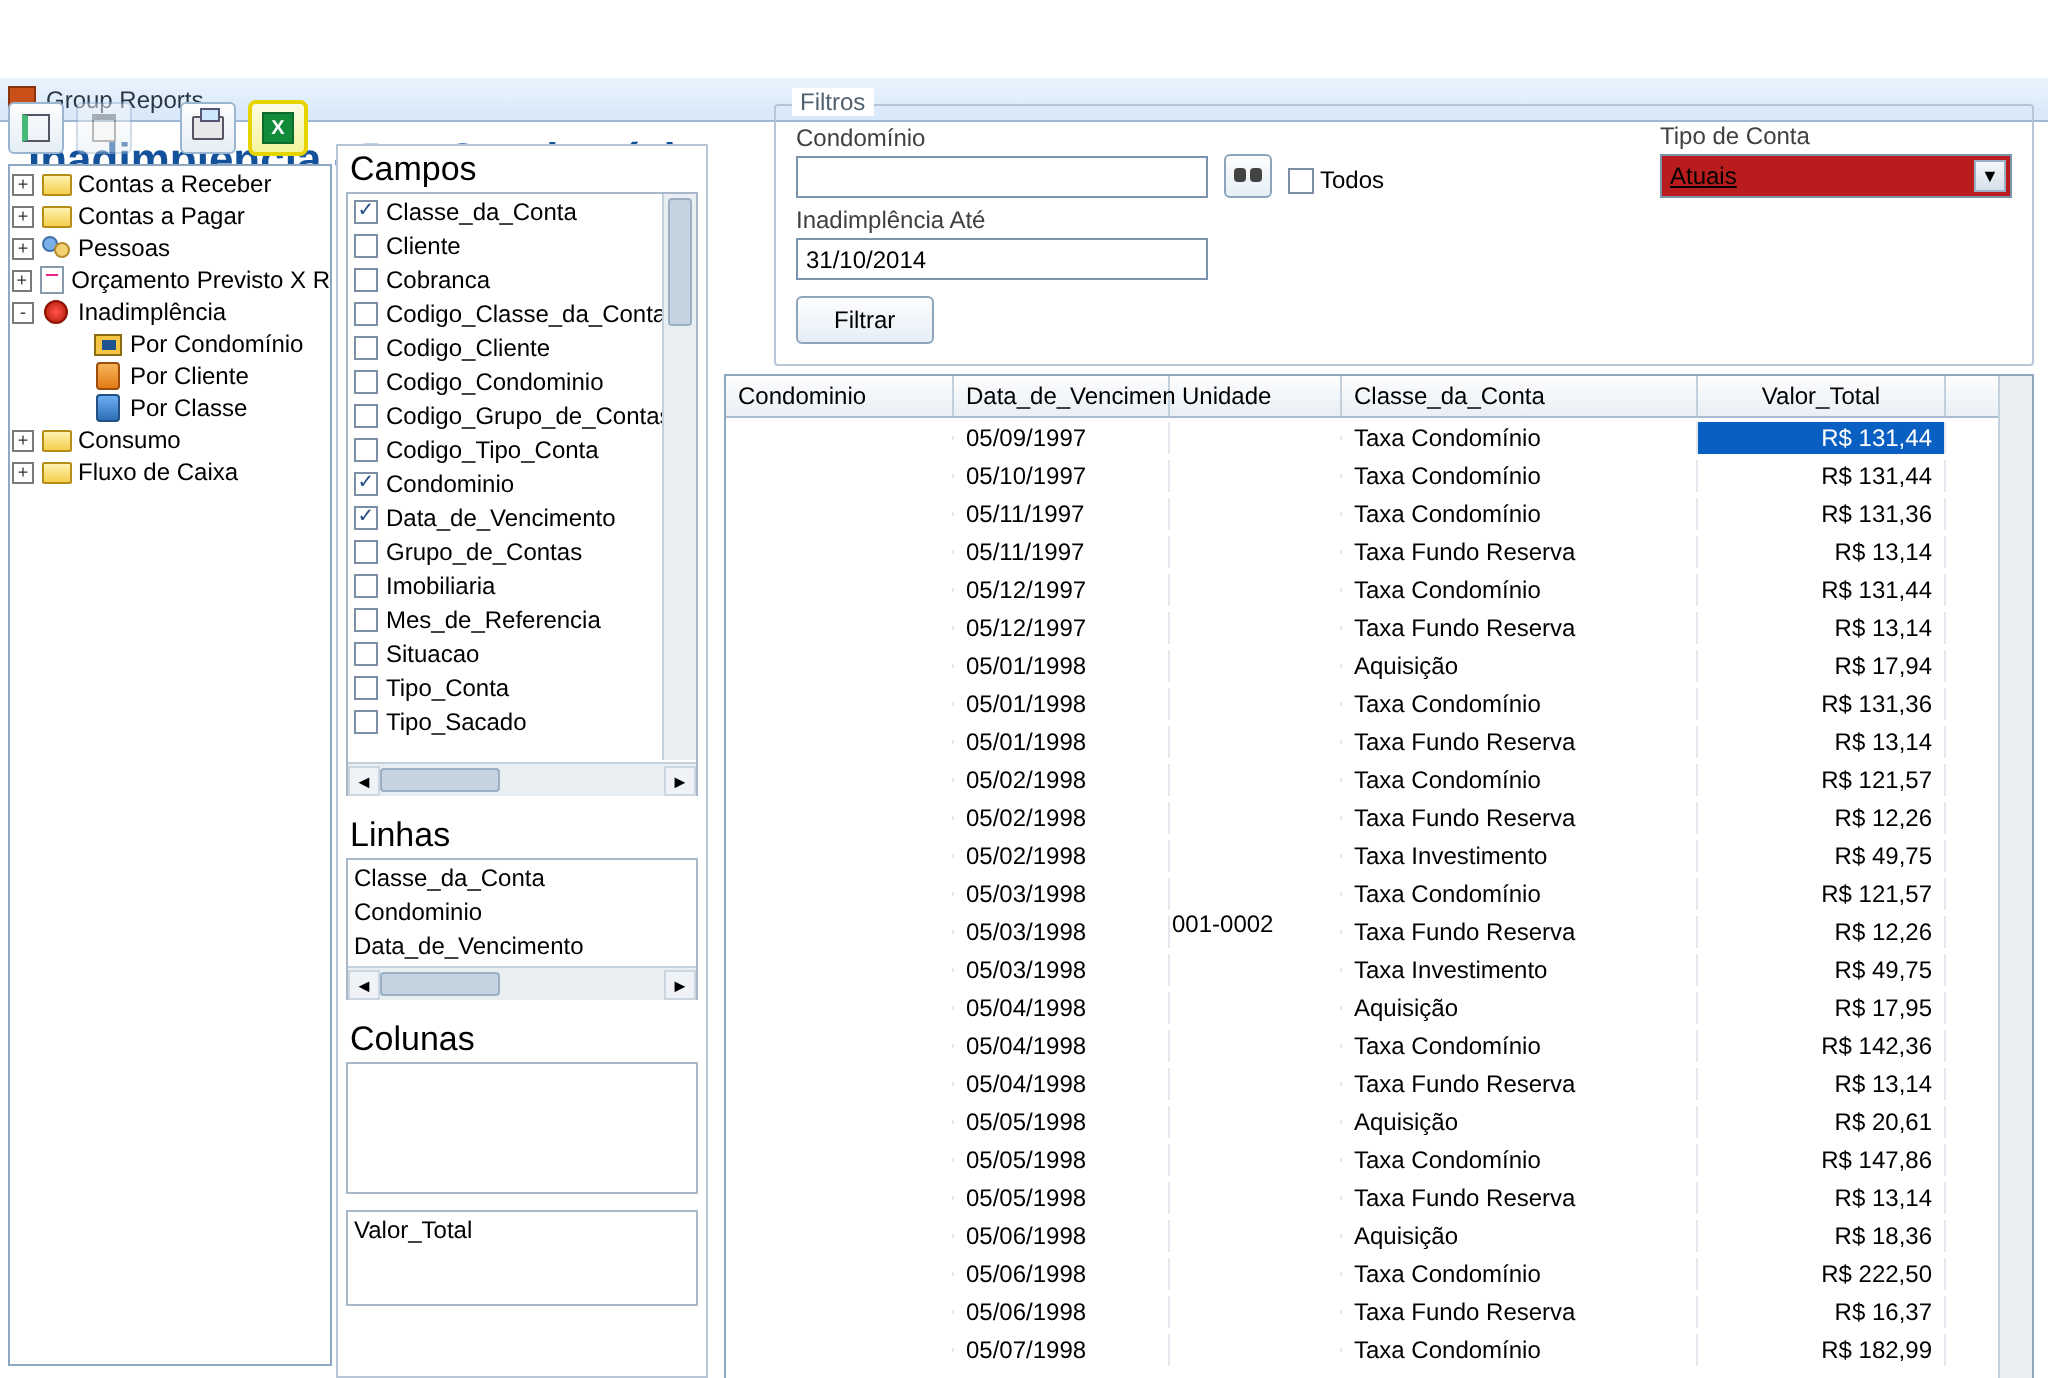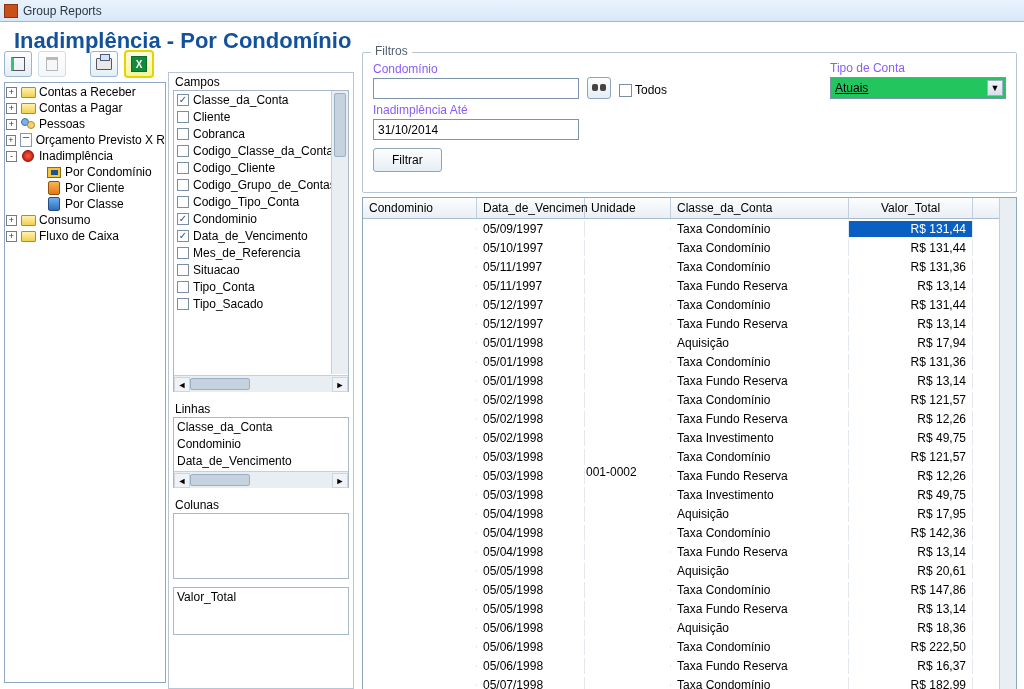--- a/index.html
+++ b/index.html
@@ -1,17 +1,17 @@
 <!DOCTYPE html>
 <html><head>
 <meta charset="utf-8">
 <style>
 * { box-sizing: border-box; font-family: "Segoe UI", Tahoma, sans-serif; font-size: 12px; }
 body { margin: 0; padding: 0; background: #fff; width: 1024px; height: 689px; overflow: hidden; }
-.titlebar { background: linear-gradient(#eaf3fc,#d7e8fa); height: 22px; border-bottom: 1px solid #9db7d4; display: flex; align-items: center; padding: 0 4px; color:#2b3644; font-size: 12px; }
+.titlebar { background: linear-gradient(#eaf3fc,#d7e8fa); height: 22px; border-bottom: 1px solid #9db7d4; display: flex; align-items: center; padding: 0 4px; color:#2b3644; font-size: 12px; margin-top: 39px; }
 .titlebar .tb-icon { width:14px; height:14px; margin-right:5px; background:#c95018; border:1px solid #8a3510; }
 .page-title { font-size: 22px; font-weight: bold; color:#13529b; padding: 6px 14px 2px; }
 .layout { display:flex; position:absolute; top:46px; bottom:0; left:0; right:0; }
 .left-col { width: 168px; padding: 2px 2px 2px 4px; }
 .toolbar-row { display:flex; align-items:center; height:32px; gap:6px; margin-bottom:2px; }
 .tool-btn { width:28px; height:26px; border:1px solid #9ab5cf; border-radius:3px; background:linear-gradient(#fdfdfd,#e5eef6); display:flex; align-items:center; justify-content:center; }
 .tool-btn.sep { margin-right:18px; }
 .tool-btn.disabled { opacity:.45; }
 .btn-excel { width:30px; height:28px; border:2px solid #e6d400; border-radius:4px; background:linear-gradient(#fbfbe6,#f5f59a); display:flex; align-items:center; justify-content:center; }
 .icon-printer { width:16px;height:12px;background:#e8e8e8;border:1px solid #556;border-radius:1px;position:relative; }
@@ -32,46 +32,46 @@
 .ico-doc{width:12px;height:14px;background:#fff;border:1px solid #8899aa;position:relative;}
 .ico-doc::after{content:"";position:absolute;left:2px;right:2px;top:3px;height:1px;background:#e28;}
 .ico-red{width:12px;height:12px;background:radial-gradient(#ff584c,#b31200);border-radius:50%;border:1px solid #8b1100;}
 .ico-pc{width:14px;height:11px;background:#f4c542;border:1px solid #8b6a12;position:relative;}
 .ico-pc::after{content:"";position:absolute;left:3px;top:2px;width:7px;height:5px;background:#1e538f;}
 .ico-person-o{width:12px;height:14px;background:linear-gradient(#f6b45b,#e27a13);border-radius:2px;border:1px solid #9b4f0b;}
 .ico-person-b{width:12px;height:14px;background:linear-gradient(#6faef2,#2c6fb8);border-radius:2px;border:1px solid #234f82;}
 .ico-folder-y{background:linear-gradient(#fff2b0,#f3cf4e);border:1px solid #b58e1a;width:15px;height:11px;border-radius:1px;}
 .mid-col { width:186px; padding-top:26px; }
 .config-panel { border:1px solid #b7c6d6; height:100%; }
-.section-label { font-size:12px; padding:2px 6px 0; background:#fff; }
+.section-label { font-size:17px; padding:2px 6px 0; background:#fff; }
 .listbox { border:1px solid #a9b8c8; margin:1px 4px 8px; position:relative; }
 .listbox .body { overflow:hidden; }
 .lb-row { display:flex; align-items:center; height:17px; padding-left:3px; gap:4px; }
 .lb-chk { width:12px;height:12px;border:1px solid #7a8ea4;background:#fff;display:flex;align-items:center;justify-content:center;font-size:10px;line-height:10px;color:#234e85;}
 .lb-scroll { position:absolute; right:0; top:0; bottom:17px; width:17px; background:#e9eef3; border-left:1px solid #c4d0dc;}
 .lb-scroll .thumb{ position:absolute;left:2px;right:2px;top:2px;height:64px;background:#c5d3e0;border:1px solid #9bb0c4;border-radius:2px;}
 .lb-hscroll { height:17px;border-top:1px solid #c4d0dc;background:#e9eef3;display:flex;align-items:center;position:relative;}
 .lb-hscroll .l,.lb-hscroll .r{width:16px;height:15px;text-align:center;line-height:14px;font-size:9px;background:#eff3f7;border:1px solid #cbd6e0;}
 .lb-hscroll .r{margin-left:auto;}
 .lb-hscroll .track{flex:1;position:relative;height:15px;}
 .lb-hscroll .th{position:absolute;top:1px;height:12px;left:0;width:60px;background:#c5d3e0;border:1px solid #9bb0c4;border-radius:2px;}
 .right-col { flex:1; padding:6px 7px 0 8px; }
-.filter-frame { border:1px solid #b7c6d6; border-radius:2px; padding:8px 10px 20px; position:relative; margin-bottom:4px; }
+.filter-frame { border:1px solid #b7c6d6; border-radius:2px; padding:8px 10px 10px; position:relative; margin-bottom:4px;margin-left:25px; }
 .filter-frame .legend { position:absolute; top:-9px; left:8px; background:#fff; padding:0 4px; color:#516170; }
 .filter-row1 { display:flex; align-items:flex-end; gap:8px; }
 .fg { display:flex; flex-direction:column; }
-.fg label { margin-bottom:2px; color:#8b5cf6; }
+.fg label { margin-bottom:2px; color:#404040; }
 .txt-input { height:21px; border:1px solid #7c93ad; padding:0 4px; background:#fff; }
 .btn-search { width:24px;height:22px;border:1px solid #8ea4bb;border-radius:3px;background:linear-gradient(#fdfdfd,#e5eef6);display:flex;align-items:center;justify-content:center; }
 .icon-binoc{width:14px;height:12px;position:relative;}
 .icon-binoc::before,.icon-binoc::after{content:"";position:absolute;width:6px;height:7px;border-radius:2px;background:#444;top:2px;}
 .icon-binoc::before{left:0;} .icon-binoc::after{right:0;}
 .chkbox { width:13px;height:13px;border:1px solid #7a8ea4;background:#fff; }
 .chkwrap{display:flex;align-items:center;gap:3px;margin-bottom:1px;}
-.combo { height:22px; border:1px solid #7c93ad; background:#22c55e; display:flex; align-items:center; padding:0 4px; position:relative;text-decoration:underline; }
+.combo { height:22px; border:1px solid #7c93ad; background:#b91c1c; display:flex; align-items:center; padding:0 4px; position:relative;text-decoration:underline; }
 .combo .arrow{ position:absolute;right:2px;top:2px;width:16px;height:16px;border:1px solid #9bb0c4;background:linear-gradient(#f3f6f9,#d6e0ea);text-align:center;line-height:14px;font-size:9px;}
 .btn-flat { height:24px; padding:0 18px; border:1px solid #8ea4bb; background:linear-gradient(#fdfdfd,#e5eef6); border-radius:3px; }
 .grid { border:1px solid #8fa6bd; height: calc(100% - 114px); display:flex; flex-direction:column; }
 .gh { display:flex; background:linear-gradient(#fdfdfd,#e9eff5); border-bottom:1px solid #a8bbcf; }
 .gh .col{ border-right:1px solid #c2cfdc; padding:3px 6px; display:flex;align-items:center; }
 .grid-body{ flex:1; overflow:hidden; position:relative; }
 .grow{ display:flex; height:19px;align-items:center; }
 .grow .cell{ border-right:1px solid #e2e8ee; padding:1px 6px; display:flex; align-items:center; }
 .grow .cell.r{ justify-content:flex-end; }
 .val-cell-hi{ background:#0a60c2; color:#fff; }
@@ -205,33 +205,45 @@
             <div class="lb-row">
               <span class="lb-chk"></span>
               <span>Codigo_Classe_da_Conta</span>
             </div>
             <div class="lb-row">
               <span class="lb-chk"></span>
               <span>Codigo_Cliente</span>
             </div>
             <div class="lb-row">
               <span class="lb-chk"></span>
+              <span>Codigo_Condominio</span>
+            </div>
+            <div class="lb-row">
+              <span class="lb-chk"></span>
               <span>Codigo_Grupo_de_Contas</span>
             </div>
             <div class="lb-row">
               <span class="lb-chk"></span>
               <span>Codigo_Tipo_Conta</span>
             </div>
             <div class="lb-row">
               <span class="lb-chk">✓</span>
               <span>Condominio</span>
             </div>
             <div class="lb-row">
               <span class="lb-chk">✓</span>
               <span>Data_de_Vencimento</span>
+            </div>
+            <div class="lb-row">
+              <span class="lb-chk"></span>
+              <span>Grupo_de_Contas</span>
+            </div>
+            <div class="lb-row">
+              <span class="lb-chk"></span>
+              <span>Imobiliaria</span>
             </div>
             <div class="lb-row">
               <span class="lb-chk"></span>
               <span>Mes_de_Referencia</span>
             </div>
             <div class="lb-row">
               <span class="lb-chk"></span>
               <span>Situacao</span>
             </div>
             <div class="lb-row">

